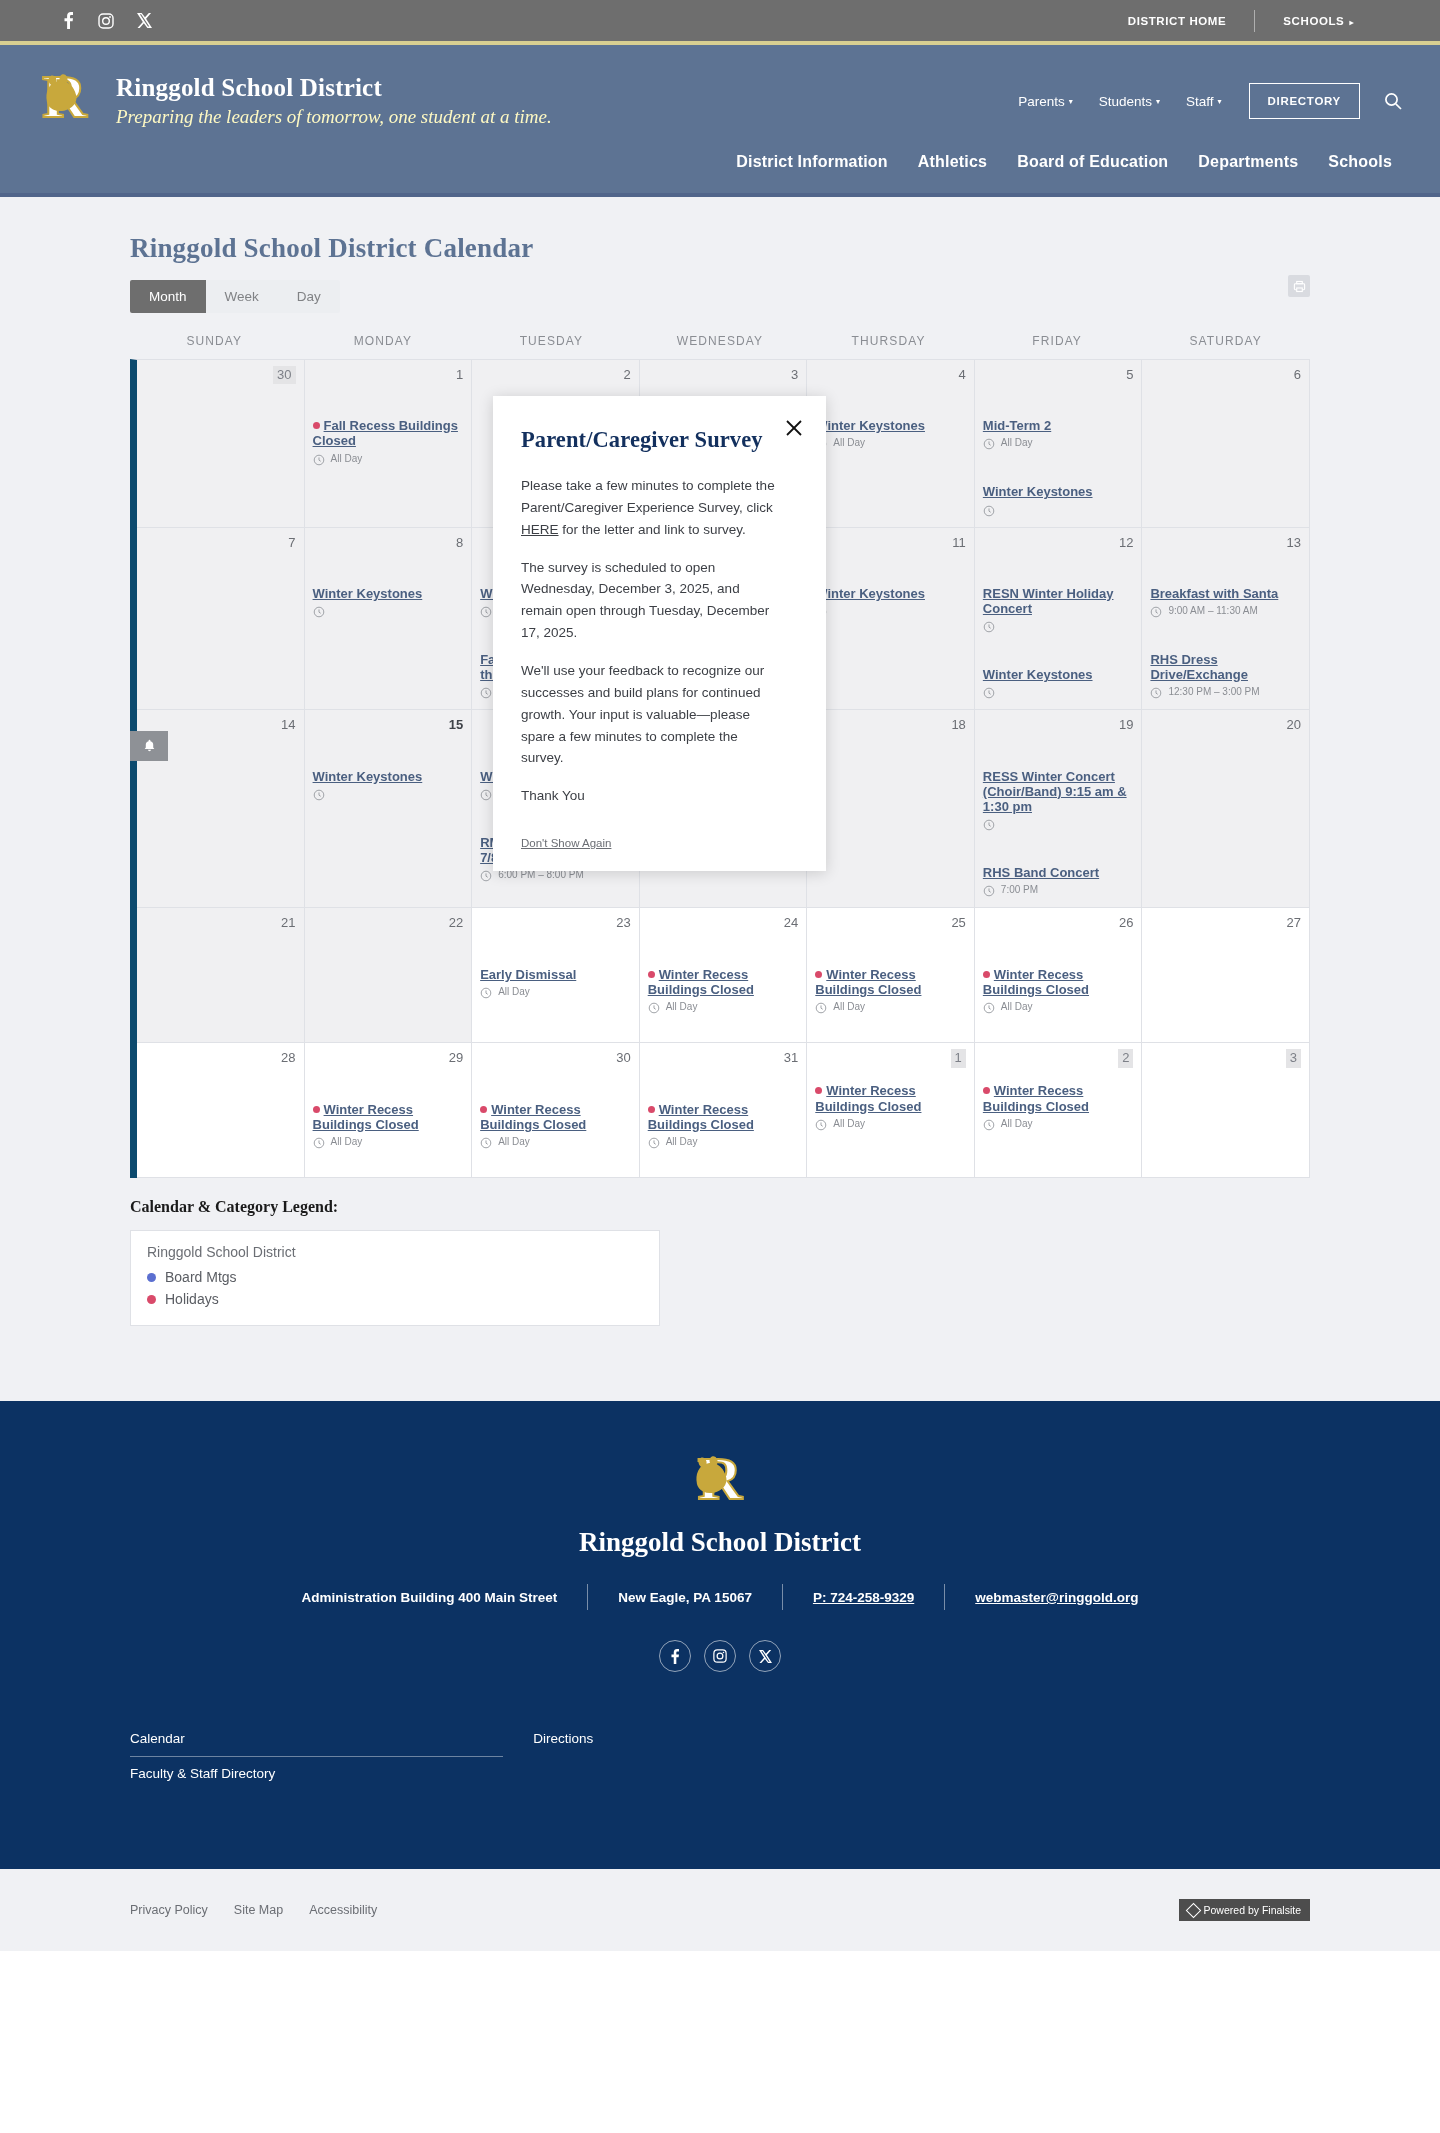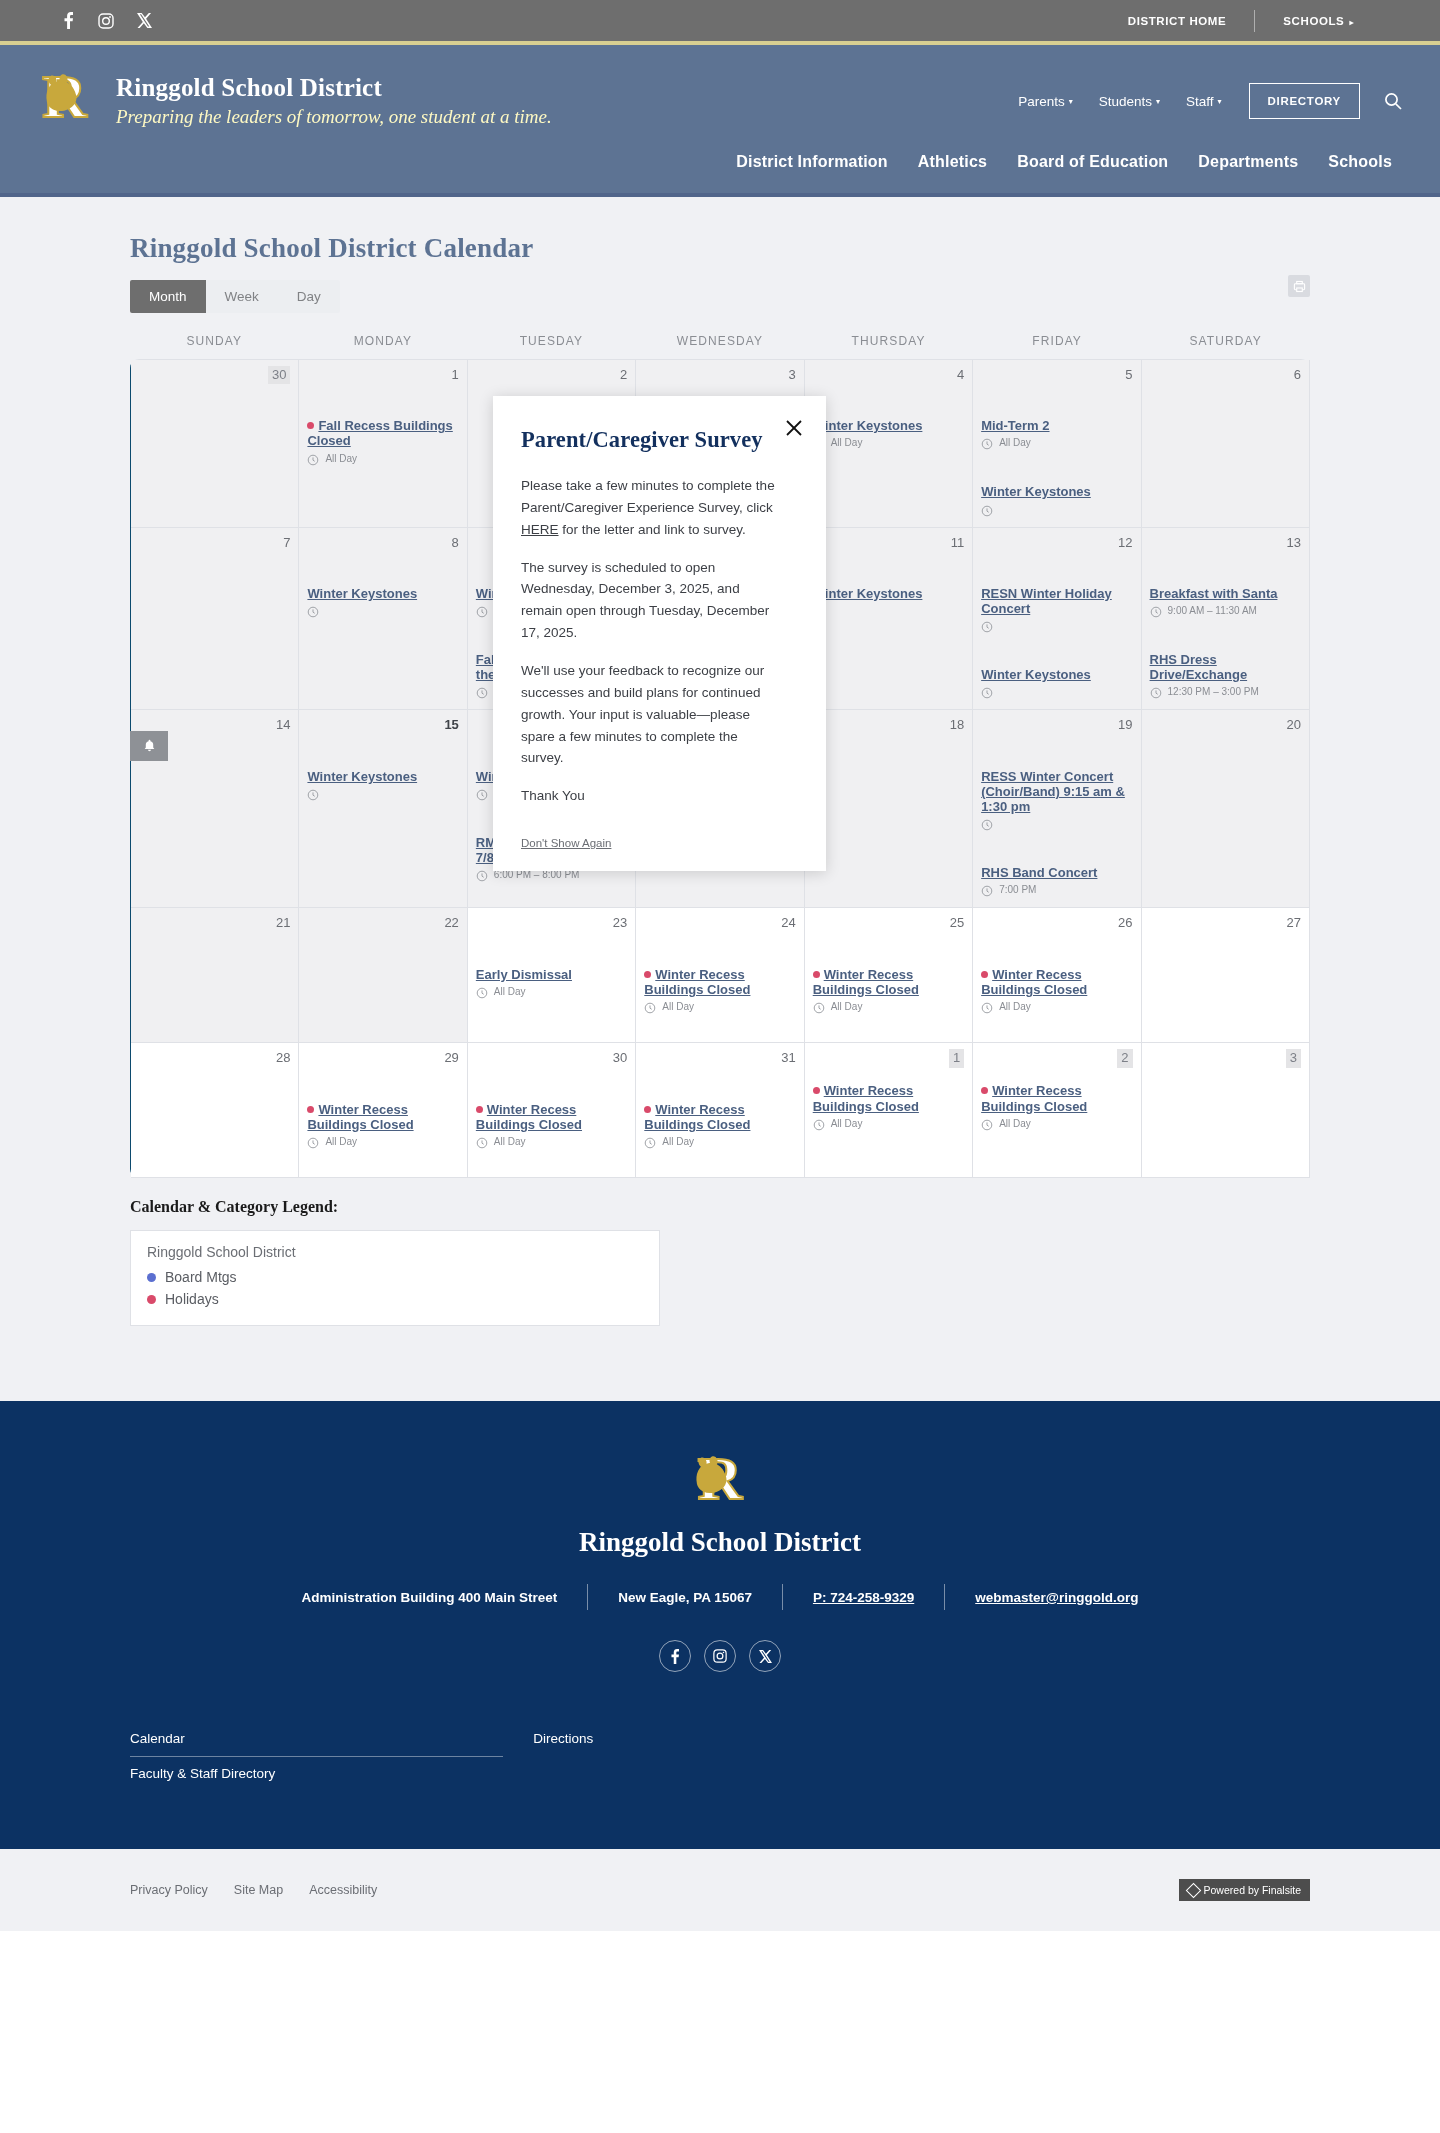--- a/index.html
+++ b/index.html
@@ -112,21 +112,21 @@
     justify-content:center; cursor:pointer; border-radius:2px;
   }
 
   
   .cal { margin-top:12px; }
   .dow-row { display:grid; grid-template-columns:repeat(7,1fr); }
   .dow {
     text-align:center; font-size:12px; letter-spacing:1.1px; color:#8a8d93;
     padding:9px 0 11px;
   }
-  .weeks { border-left:1px solid #0c4a6e; border-top:1px solid #dfe1e6;border-radius:9px; }
+  .weeks { border-left:7px solid #0c4a6e; border-top:1px solid #dfe1e6; }
   .week { display:grid; grid-template-columns:repeat(7,1fr); }
   .cell {
     border-right:1px solid #dfe1e6; border-bottom:1px solid #dfe1e6;
     min-height:135px; padding:6px 8px 10px; background:#fff; position:relative;
   }
   .cell.shaded { background:#f0f0f2; }
   .daynum { text-align:right; font-size:13px; color:#6b6e74; line-height:1.4; }
   .daynum.bold { font-weight:700; color:#3f4349; }
   .daynum.muted { color:#a7abb2; }
   .daynum.badge { display:inline-block; float:right; background:#e4e4e6; padding:0 4px; color:#7d8088;}
@@ -216,21 +216,21 @@
   .foot-addr > span, .foot-addr > a { padding:0 26px; white-space:nowrap; }
   .foot-addr a { text-decoration:underline; }
   .foot-addr .vr { width:1px; height:26px; background:rgba(255,255,255,.45); padding:0;}
   .foot-social { display:flex; justify-content:center; gap:13px; margin-bottom:50px; }
   .foot-social .sc {
     width:32px;height:32px;border:1px solid rgba(255,255,255,.55);border-radius:50%;
     display:flex;align-items:center;justify-content:center;color:#fff;font-size:13px;cursor:pointer;
   }
   .foot-links {
     width:1180px; margin:0 auto; display:grid; grid-template-columns:1fr 1fr 1fr;
-    gap:0 30px; padding-bottom:58px;
+    gap:0 30px; padding-bottom:78px;
   }
   .foot-links .col a {
     display:block; color:#fff; font-size:13.5px; padding:9px 0 10px; cursor:pointer;
   }
   .foot-links .col a.ruled { border-bottom:1px solid rgba(255,255,255,.4); }
   .foot-bottom {
     background:#f0f1f4; padding:18px 0; display:flex; align-items:center;
   }
   .foot-bottom-inner { width:1180px; margin:12px auto; display:flex; align-items:center; }
   .foot-bottom a { color:#6b6e74; font-size:12.5px; margin-right:26px; cursor:pointer; }

